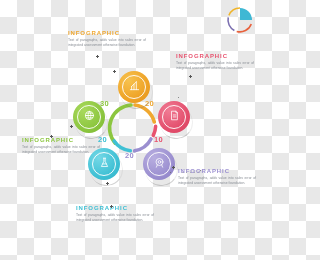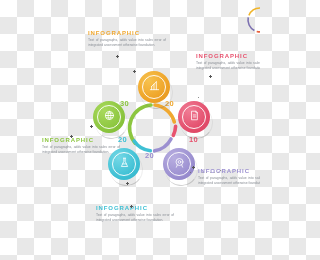--- a/index.html
+++ b/index.html
@@ -7,21 +7,21 @@
     width:260px;height:260px;overflow:hidden;
     font-family:"Liberation Sans", sans-serif;
     background-color:#ffffff;
     background-image:
       linear-gradient(45deg,#e8e8e8 25%,transparent 25%,transparent 75%,#e8e8e8 75%),
       linear-gradient(45deg,#e8e8e8 25%,transparent 25%,transparent 75%,#e8e8e8 75%);
     background-size:34px 34px;
     background-position:0 0, 17px 17px;
     position:relative;
   }
-  .stage{position:absolute;inset:0;margin-left:20px;}
+  .stage{position:absolute;inset:0;}
 
   
   .brandmark{position:absolute;left:225px;top:5px;width:30px;height:30px;}
 
   
   .donut-wrap{position:absolute;left:106px;top:101px;width:54px;height:54px;}
 
   
   .node{
     position:absolute;border-radius:50%;
@@ -52,21 +52,21 @@
   #node-bl    {left:88px; top:148px;width:32px;height:32px;}
   #node-left  {left:73px; top:101px;width:32px;height:32px;}
 
   
   .value{
     position:absolute;font-size:7.5px;font-weight:700;letter-spacing:.3px;
     line-height:1;
   }
   #val-tl{left:100px;top:100px;}
   #val-tr{left:145px;top:100px;}
-  #val-r {left:169px;top:136px;}
+  #val-r {left:154px;top:136px;}
   #val-bl{left:98px;top:136px;}
   #val-b {left:125px;top:152px;}
 
   
   .block{position:absolute;width:78px;}
   .block .title{
     font-size:6px;font-weight:700;letter-spacing:.9px;
     margin:0 0 2px 0;line-height:1;
   }
   .block .body{

